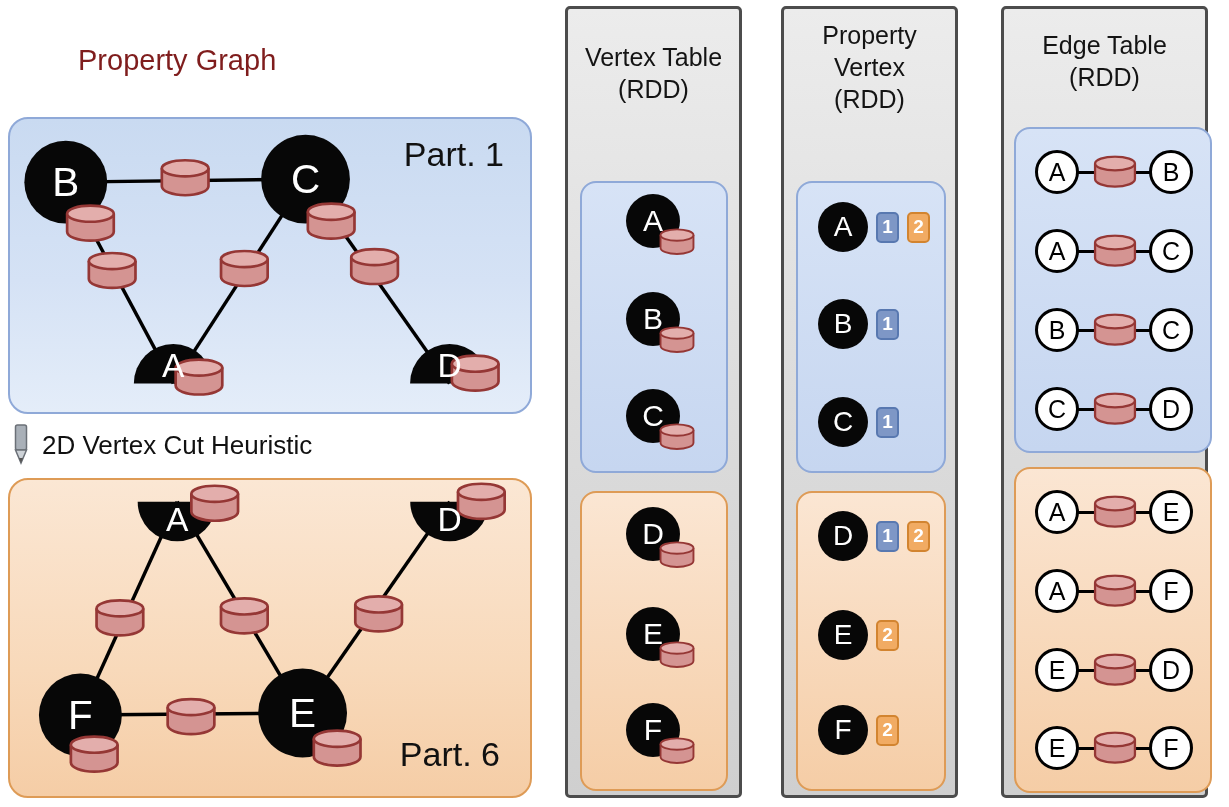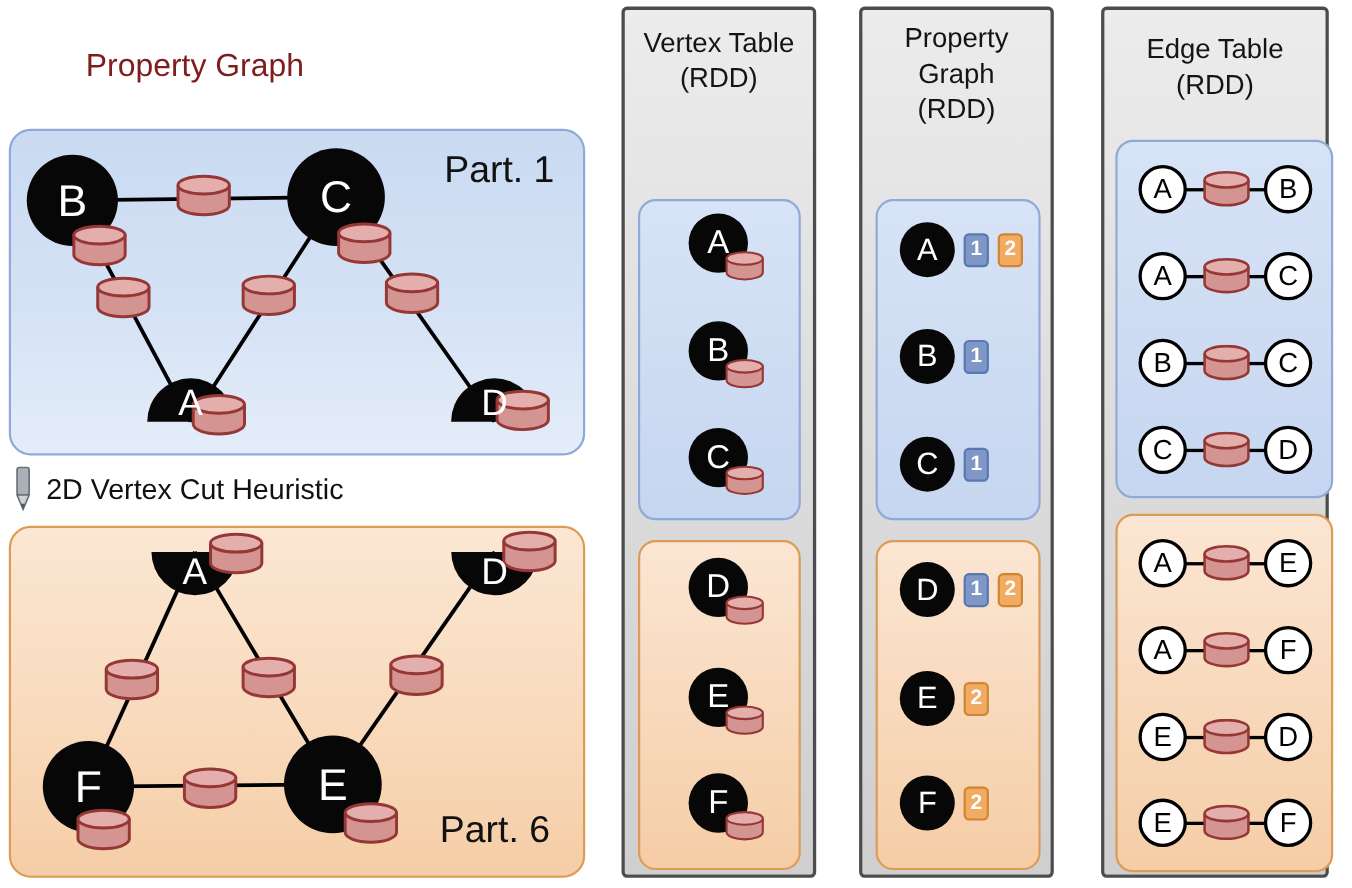--- a/index.html
+++ b/index.html
@@ -33,21 +33,21 @@
     display:flex; align-items:center; gap:8px; }
   .cut-label { font-size:26px; color:#111; }
 
   
   .col { position:absolute; top:6px; height:792px; box-sizing:border-box;
     border:3px solid #4c4c4c; border-radius:5px;
     background:linear-gradient(180deg,#ececec 0%, #dcdcdc 50%, #cfcfcf 100%); }
   .col.vertex-col  { left:565px;  width:177px; }
   .col.routing-col { left:781px;  width:177px; }
   .col.edge-col    { left:1001px; width:207px; }
-  .col-header { text-align:center; font-size:25px; line-height:32px; color:#141414; padding-top:14px; }
+  .col-header { text-align:center; font-size:25px; line-height:32px; color:#141414; padding-top:32px; }
 
   .inner-box { position:absolute; box-sizing:border-box; border-radius:16px; }
   .box-blue { background:linear-gradient(180deg,#d7e3f6 0%, #c6d6f0 100%); border:2px solid #8fa9d8; }
   .box-orange { background:linear-gradient(180deg,#fbe6d3 0%, #f5cda6 100%); border:2px solid #de9b56; }
 
   
   .vt-item { position:absolute; left:44px; width:74px; height:64px; }
   .vt-circle { width:54px; height:54px; border-radius:50%; background:#070707; color:#fff;
     display:flex; align-items:center; justify-content:center; font-size:30px; }
   .vt-cyl { position:absolute; left:32px; top:34px; width:38px; height:28px; }
@@ -200,21 +200,21 @@
         <svg class="vt-cyl" viewBox="0 0 60 44">
             <use href="#cyl-sym" width="60" height="44"></use>
           </svg>
       </div>
     </div>
   </div>
 
   <div class="col routing-col">
     <div class="col-header" style="padding-top:10px">
       <div>Property</div>
-      <div>Graph</div>
+      <div>Vertex</div>
       <div>(RDD)</div>
     </div>
 
     <div class="inner-box box-blue" style="left:12px; top:172px; width:150px; height:292px;">
       <div class="rt-row" style="top:19px">
         <div class="rt-circle">A</div>
         <div class="badge badge-1">1</div>
         <div class="badge badge-2">2</div>
       </div>
       <div class="rt-row" style="top:116px">

